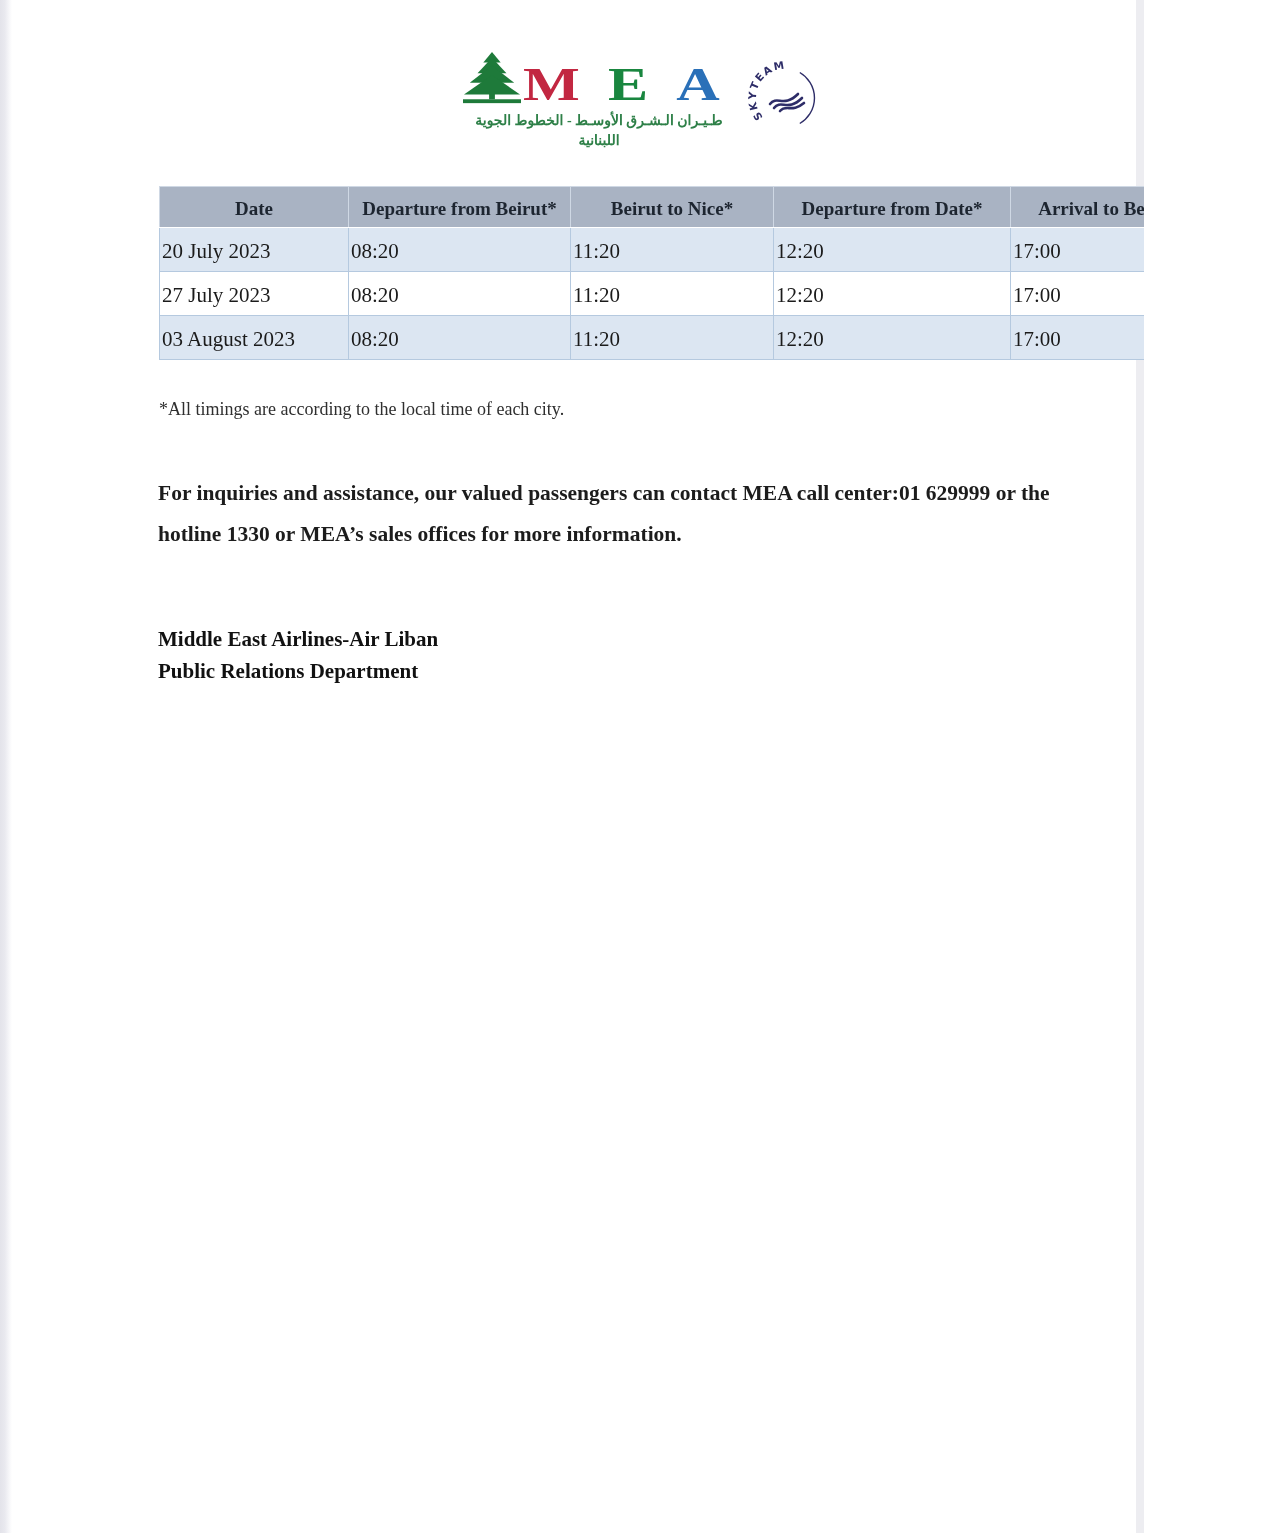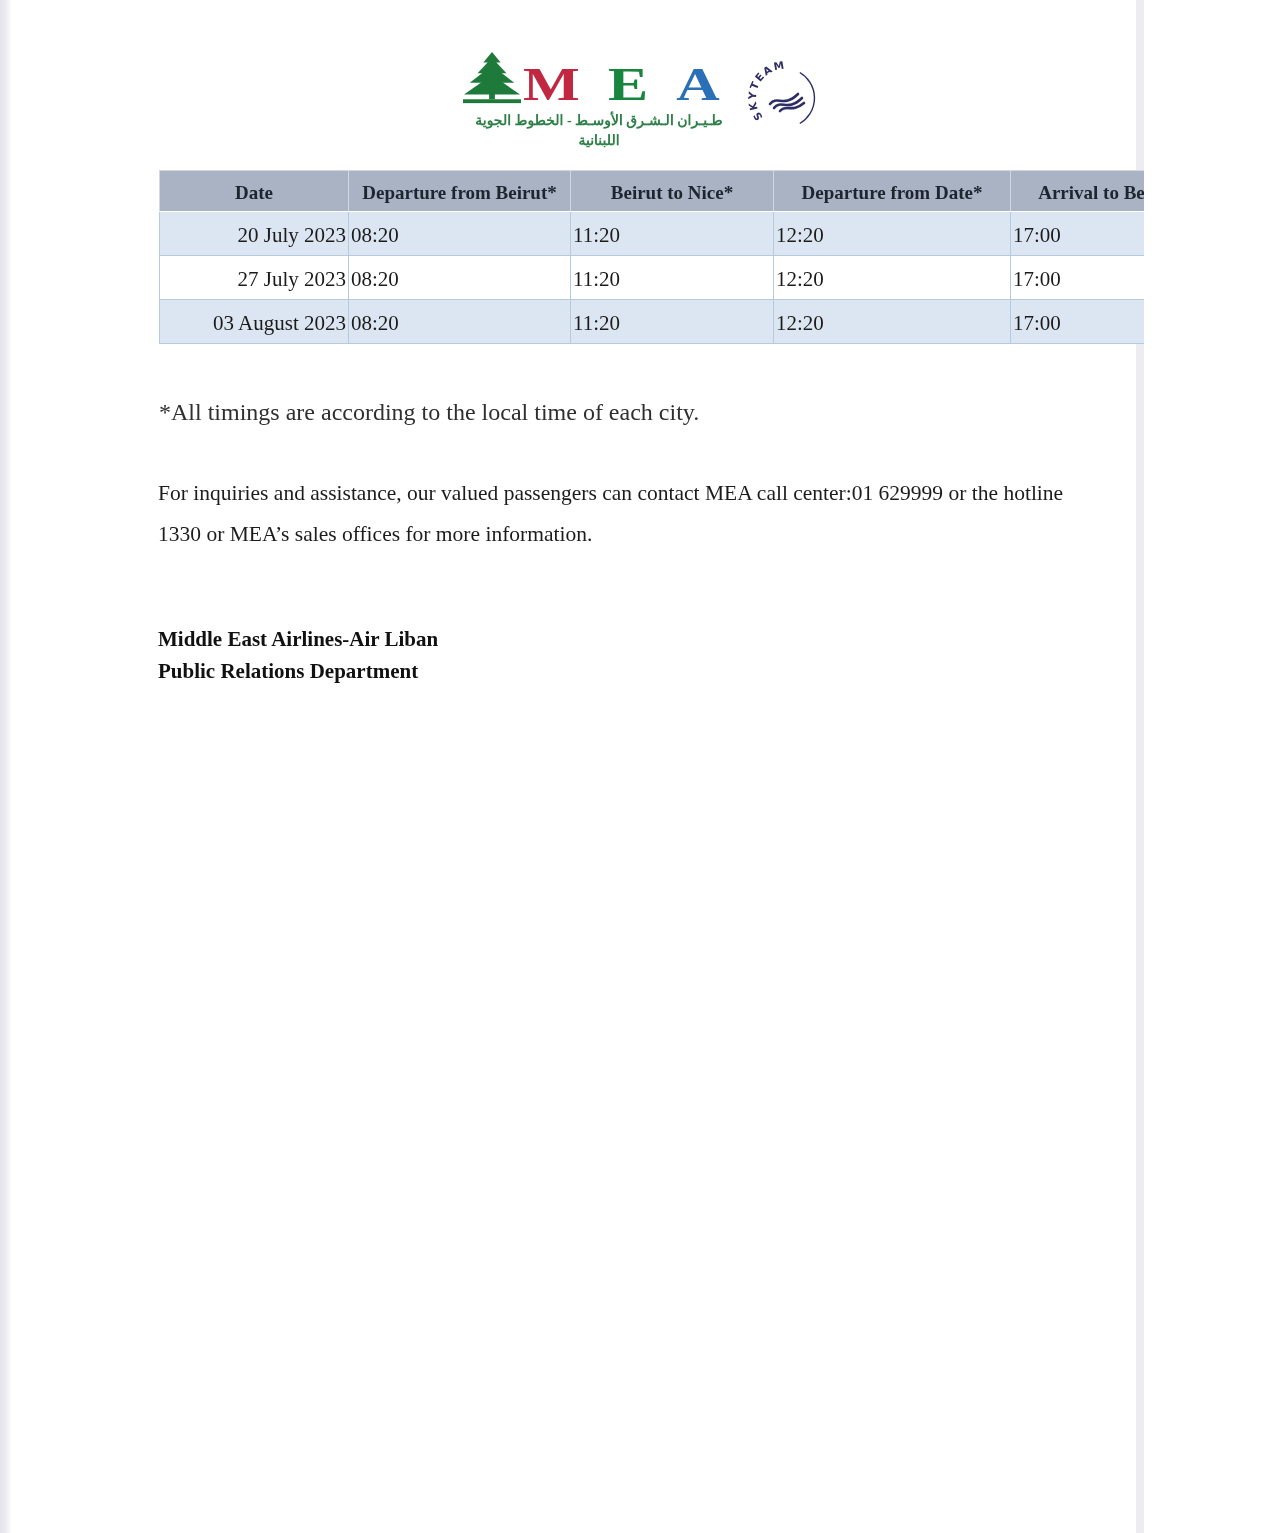--- a/index.html
+++ b/index.html
@@ -38,47 +38,47 @@
   .letter-e{color:#19863f;}
   .letter-a{color:#2a70b8;}
   .arabic-name{
     position:absolute;left:10px;top:66px;width:268px;
     direction:rtl;text-align:center;
     font-family:Liberation Serif, serif;
     font-size:14px;line-height:20px;color:#2e8048;font-weight:bold;
   }
   .skyteam-svg{position:absolute;left:288px;top:8px;width:82px;height:82px;}
   
-  .schedule{position:absolute;left:159px;top:170px;}
+  .schedule{position:absolute;left:159px;top:186px;}
   table{border-collapse:collapse;table-layout:fixed;width:1053px;}
   th,td{
     border:1px solid #b5c9df;
     vertical-align:bottom;
     font-size:21px;
     padding:4px 2px 7px 2px;
     overflow:hidden;white-space:nowrap;
   }
   th{
     background:#a9b3c3;color:#1d2530;
     font-size:19px;font-weight:bold;text-align:center;
     height:29px;border-color:#cfd8e4;border-bottom-color:#ffffff;
   }
   tr.band td{background:#dce6f2;}
   tr.plain td{background:#ffffff;}
   td{height:32px;}
-  td.date-cell{text-align:right;}
+  td.date-cell{text-align:left;}
   table{border:1px solid #a9bed8;}
   
   .footnote{
     position:absolute;left:159px;top:399px;
-    font-size:24px;color:#2f2f2f;
+    font-size:18px;color:#2f2f2f;
   }
   .body-paragraph{
     position:absolute;left:158px;top:473px;width:952px;
-    font-size:21.5px;line-height:41px;color:#1c1c1c;
+    font-size:21.5px;line-height:41px;color:#1c1c1c;font-weight:bold;
   }
   .signature{
     position:absolute;left:158px;top:624px;
     font-size:21px;font-weight:bold;line-height:31.5px;color:#111;
   }
 </style>
 </head>
 <body>
 
 <div class="page">

